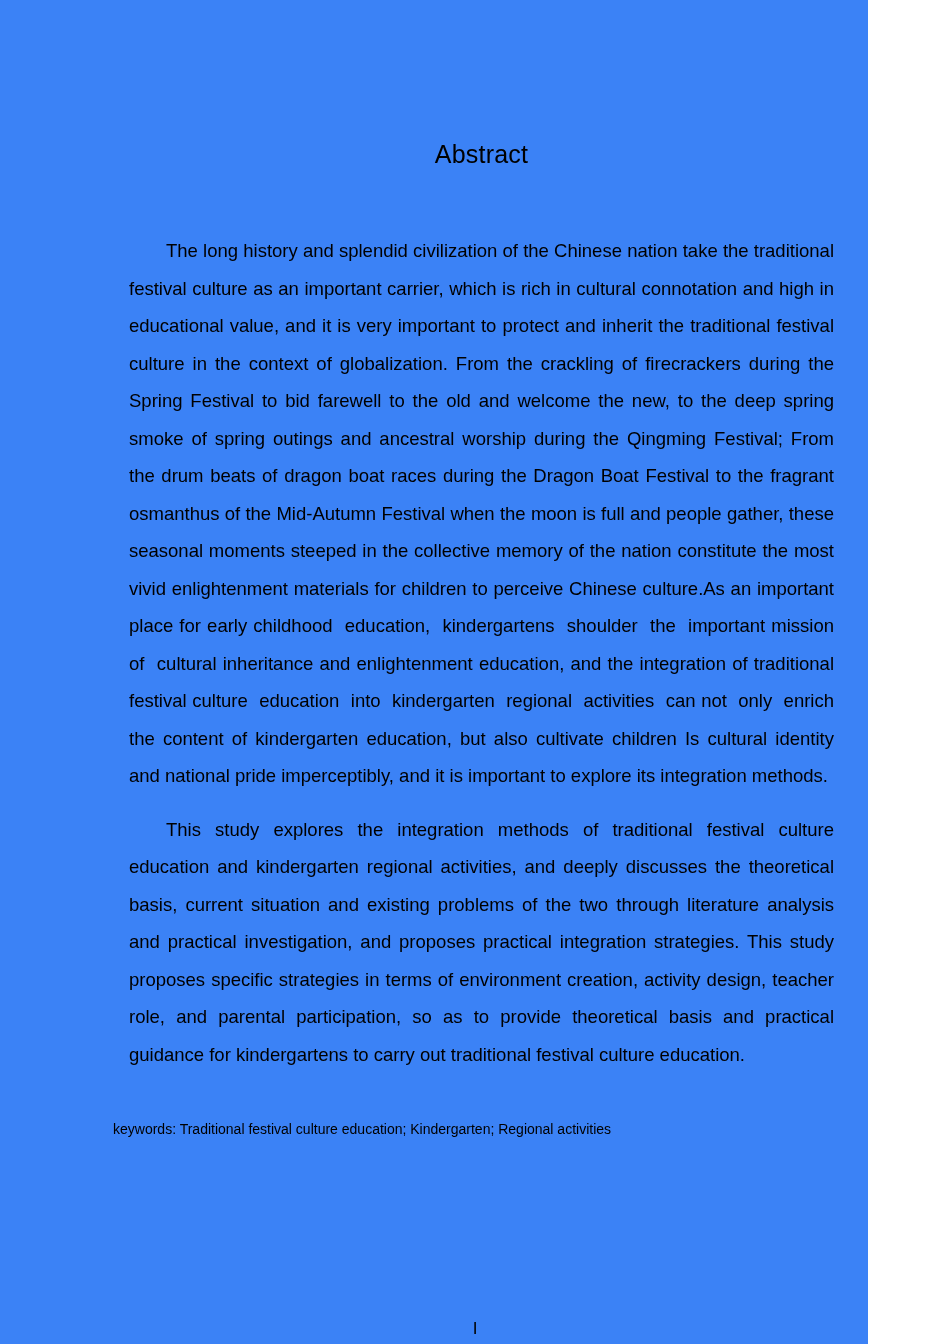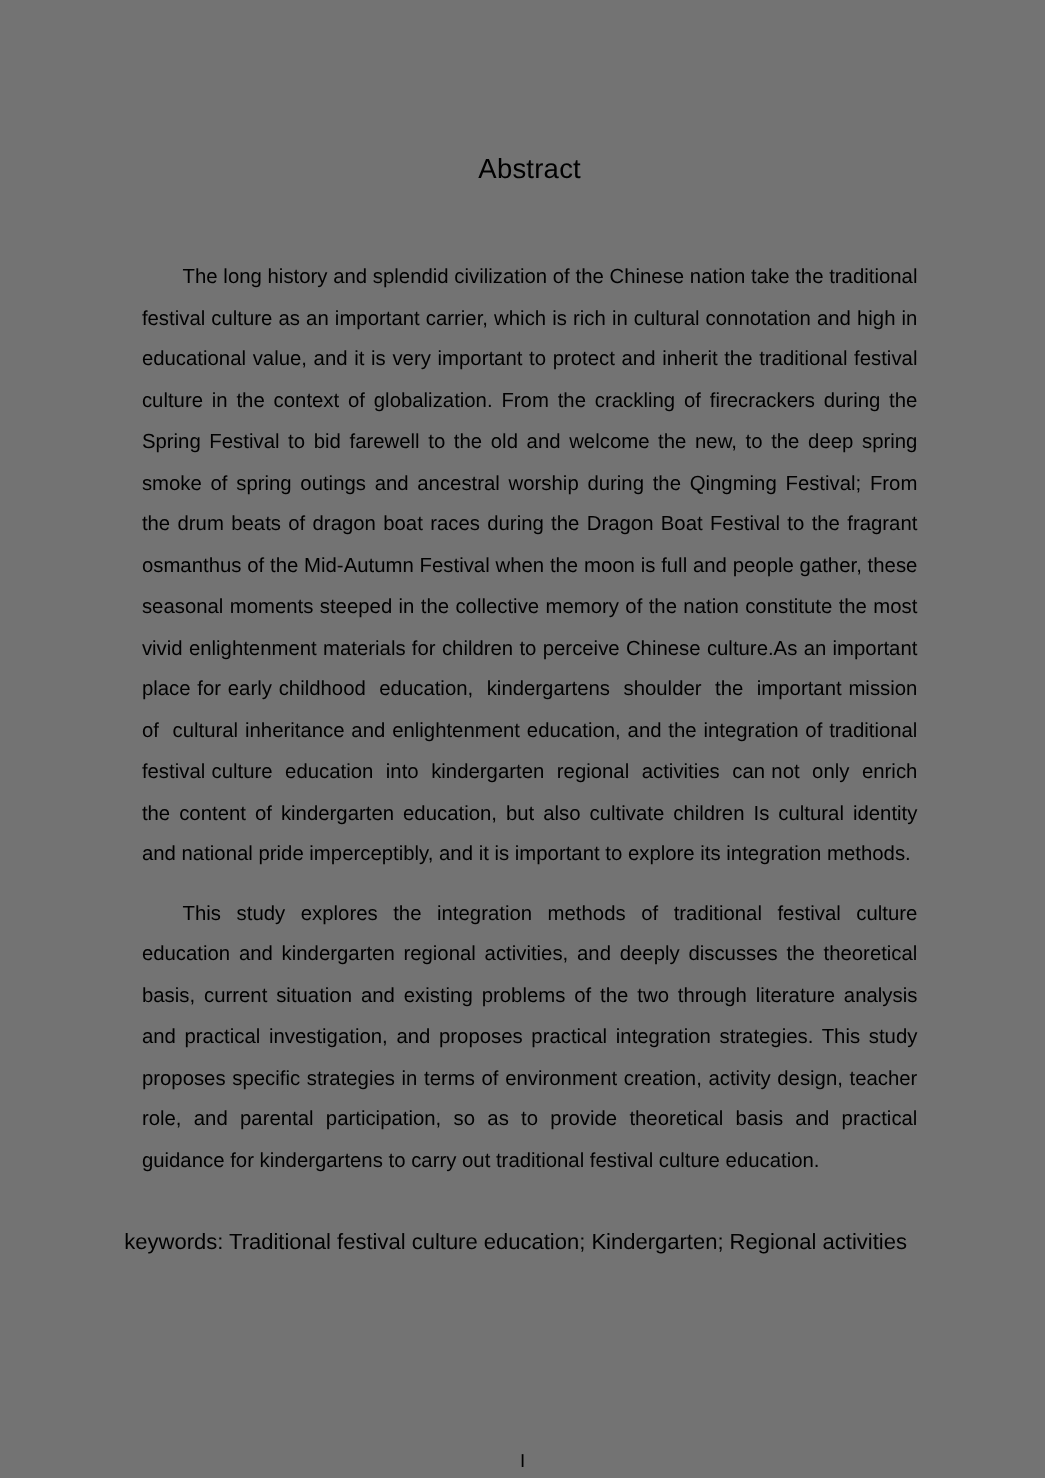--- a/index.html
+++ b/index.html
@@ -13,23 +13,23 @@
     position: relative;
     font-family: "Liberation Sans", sans-serif;
     color: #000000;
     overflow: hidden;
   }
 
   .page {
     position: absolute;
     top: 0;
     left: 0;
-    width: 950px;
+    width: 868px;
     height: 1344px;
-    background: #737373;
+    background: #3b82f6;
   }
 
   .content {
     position: absolute;
     left: 113px;
     top: 0;
     width: 737px;
   }
 
   .doc-title {
@@ -59,21 +59,21 @@
     text-align: justify;
     text-justify: inter-word;
     text-indent: 37px;
     white-space: pre-wrap;
     word-spacing: 0px;
   }
 
   .keywords {
     margin: 0;
     padding: 0;
-    font-size: 20px;
+    font-size: 14px;
     line-height: 37.5px;
     text-align: left;
     text-indent: 0;
     margin-top: 37.5px;
   }
 
   .page-number {
     position: absolute;
     left: 0;
     top: 1318px;

